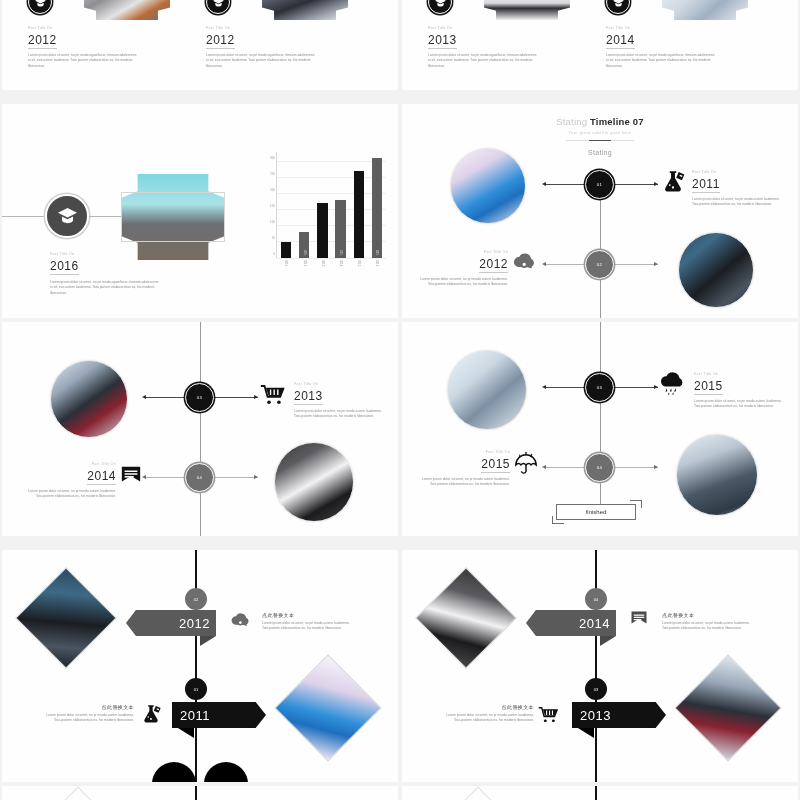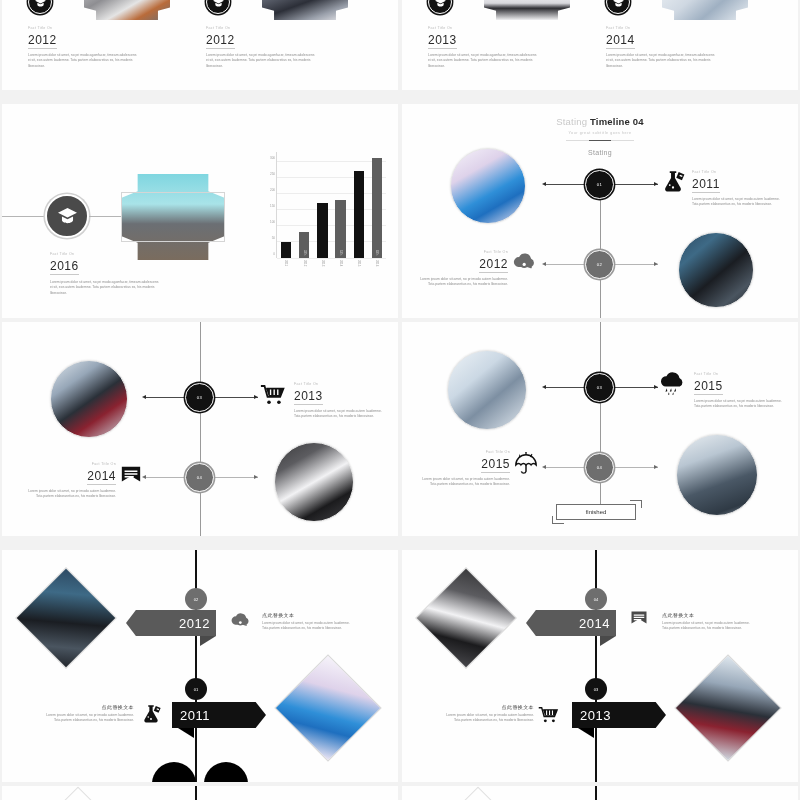--- a/index.html
+++ b/index.html
@@ -240,21 +240,21 @@
           </div>
           <div class="xtick" style="left: 90.1667%;">2016</div>
         </div>
     </div>
   </div>
 
   <div class="slide" style="left:402px; top:104px; width:396px; height:214px;">
 
     <div class="slide-title-lg" style="position:absolute; left:0; right:0; top:12px; text-align:center;">
       <span>Stating</span>
-      <b>Timeline 04</b>
+      <b>Timeline 07</b>
     </div>
     <div class="slide-sub" style="position:absolute; left:0; right:0; top:27px; text-align:center;">Your great subtitle  goes here</div>
     <div style="position:absolute; left:50%; transform:translateX(-50%); top:36px; width:68px; height:1.4px; background:#dcdcdc;"></div>
     <div style="position:absolute; left:50%; transform:translateX(-50%); top:36px; width:22px; height:1.4px; background:#555;"></div>
 
     <div class="stating" style="position:absolute; left:0; right:0; top:45px; text-align:center;">Stating</div>
 
     <div class="line-v" style="left:197.5px; top:78px; height:136px;"></div>
 
     <div class="line-h" style="left:142px; top:80px; width:114px;"></div>

